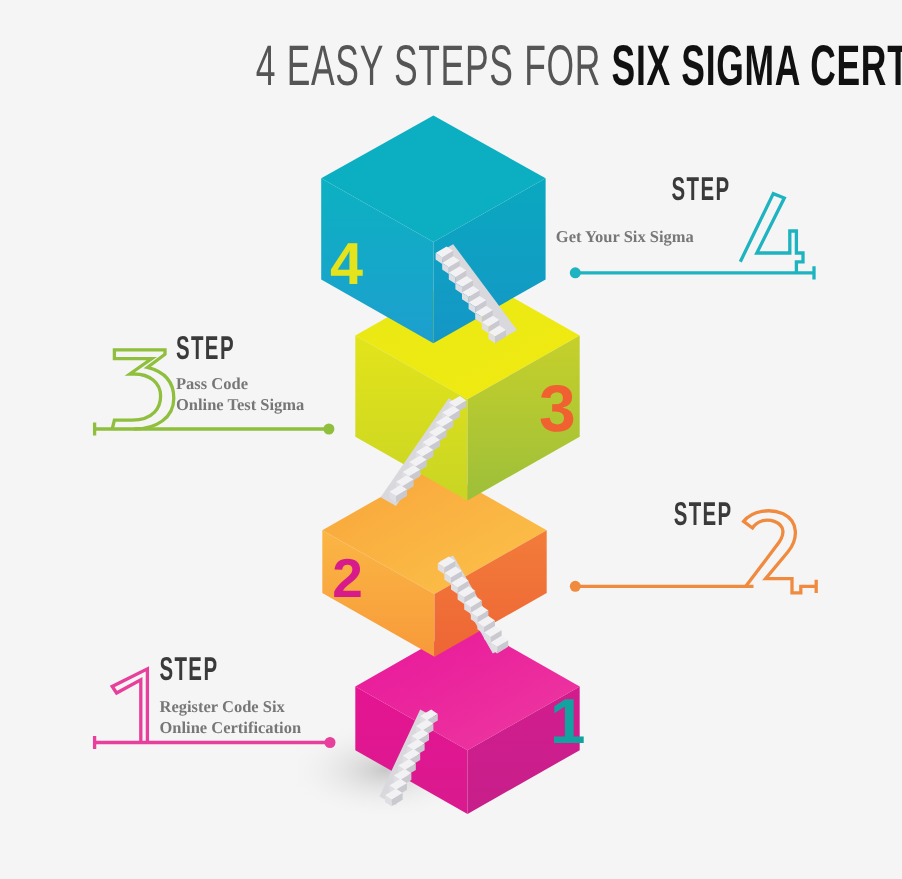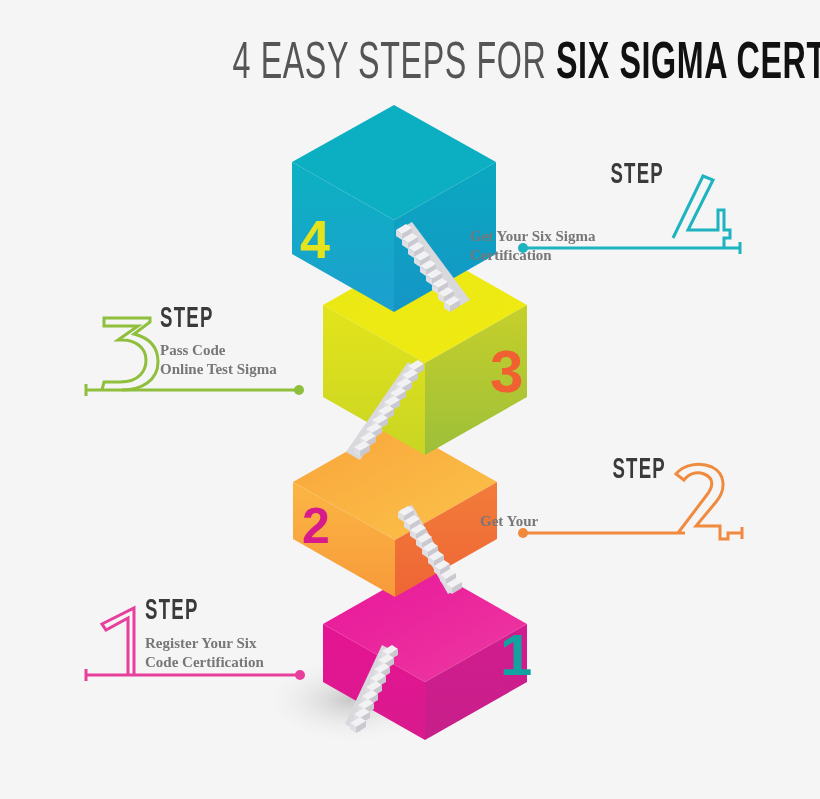--- a/index.html
+++ b/index.html
@@ -28,21 +28,21 @@
     font-weight: 700; font-size: 30px; color: #3a3a3a;
     transform: scaleX(0.62); transform-origin: left top;
     letter-spacing: 2px; line-height: 30px;
   }
   .step-label.right { transform-origin: right top; text-align: right; }
   .step-desc {
     position: absolute;
     font-family: "Liberation Serif", serif;
     font-size: 15px; line-height: 19px; color: #777777; font-weight: 700;
   }
-  .step-desc.right { text-align: left; margin-top: 20px; }
+  .step-desc.right { text-align: center; }
   .step-desc div { white-space: nowrap; }
 </style>
 </head>
 <body>
 
 <div class="title">
   <span class="title-inner">
     <span class="title-light">4 EASY STEPS FOR </span><span class="title-bold">SIX SIGMA CERTIFICATION</span>
   </span>
 </div>
@@ -282,31 +282,29 @@
   <g fill="none" stroke="#e83e9c" stroke-width="3">
     <path d="M86,675 L300,675 M86,669 L86,681"></path>
     <path d="M128,675 L128,618 L106,630 L102,624 L134,608 L134,675"></path>
     <circle cx="300" cy="675" r="5" fill="#e83e9c" stroke="none"></circle>
   </g>
 </svg>
 
 <div class="step-label right" style="left:560px; top:158px; width:104px;">STEP</div>
 <div class="step-desc right" style="left:470px; top:207px; width:196px;">
   <div>Get Your Six Sigma</div>
-  <div>Certification</div>
 </div>
 
 <div class="step-label" style="left:160px; top:302px;">STEP</div>
 <div class="step-desc" style="left:160px; top:341px;">
   <div>Pass Code</div>
   <div>Online Test Sigma</div>
 </div>
 
 <div class="step-label right" style="left:560px; top:453px; width:106px;">STEP</div>
 <div class="step-desc right" style="left:480px; top:492px; width:188px;">
-  <div>Get Your</div>
 </div>
 
 <div class="step-label" style="left:145px; top:594px;">STEP</div>
 <div class="step-desc" style="left:145px; top:634px;">
-  <div>Register Your Six</div>
-  <div>Code Certification</div>
+  <div>Register Code Six</div>
+  <div>Online Certification</div>
 </div>
 
 </body></html>

